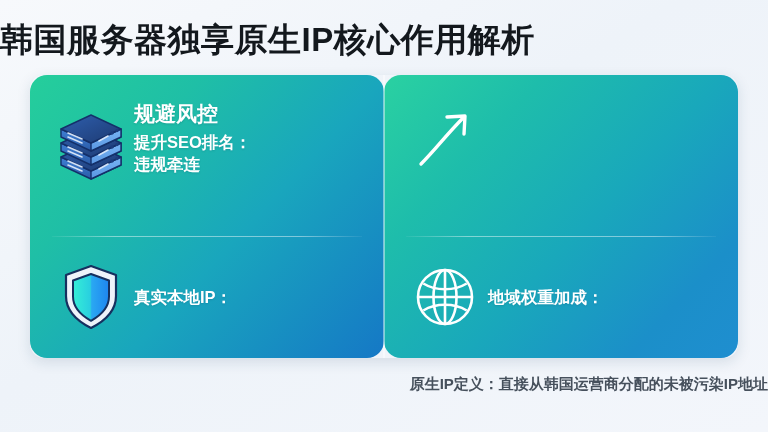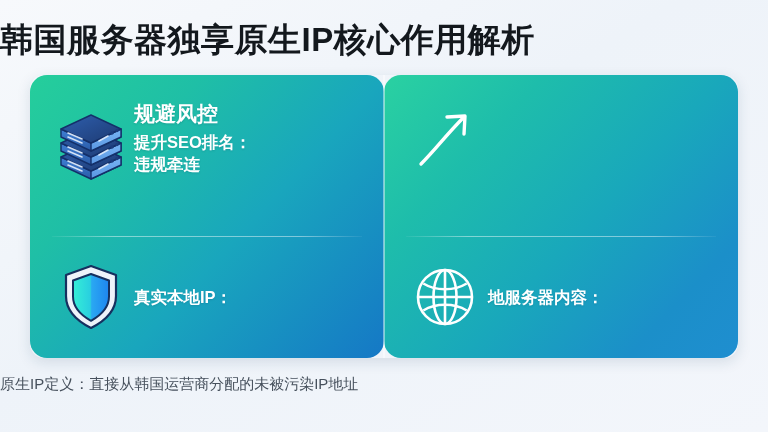--- a/index.html
+++ b/index.html
@@ -103,24 +103,25 @@
     line-height: 1.34;
     white-space: nowrap;
     text-shadow: 0 1px 2px rgba(0,40,70,0.15);
   }
 
   
   .footer {
     position: absolute;
     left: 0; right: 0;
     top: 375px;
-    text-align: left;
+    text-align: right;
     font-size: 15px;
     color: #46505c;
     white-space: nowrap;
+    font-weight: bold;
   }
 </style>
 </head>
 <body>
 
 <div class="title">韩国服务器独享原生IP核心作用解析</div>
 
 <div class="card">
 
   <div class="panel panel-left">
@@ -229,21 +230,21 @@
             <circle cx="31" cy="31" r="27"></circle>
             <ellipse cx="31" cy="31" rx="11.5" ry="27"></ellipse>
             <line x1="31" y1="4" x2="31" y2="58"></line>
             <line x1="4" y1="31" x2="58" y2="31"></line>
             <path d="M9.3 17.5 C15 21 22.6 23.2 31 23.2 C39.4 23.2 47 21 52.7 17.5"></path>
             <path d="M9.3 44.5 C15 41 22.6 38.8 31 38.8 C39.4 38.8 47 41 52.7 44.5"></path>
           </g>
         </svg>
       </div>
       <div class="texts">
-        <div class="body-line">地服务器内容：</div>
+        <div class="body-line">地域权重加成：</div>
       </div>
     </div>
   </div>
 
   <div class="v-divider"></div>
 </div>
 
 <div class="footer">原生IP定义：直接从韩国运营商分配的未被污染IP地址</div>
 
 </body></html>

